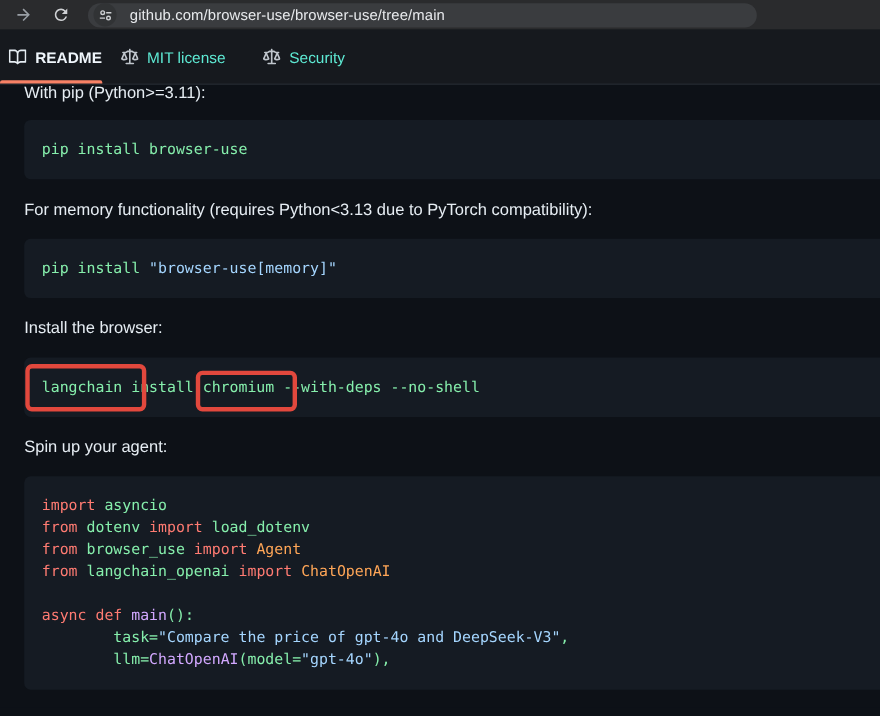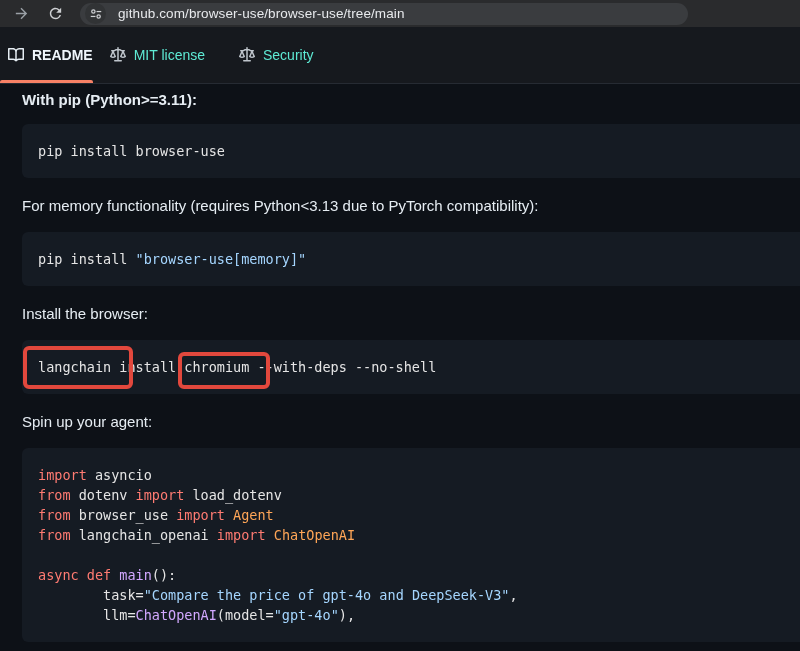--- a/index.html
+++ b/index.html
@@ -47,21 +47,21 @@
   .site-settings svg { width: 14px; height: 14px; }
   .url-text {
     color: #e8eaed;
     font-size: 13.5px;
     letter-spacing: 0.1px;
     white-space: nowrap;
   }
 
   
   .tabbar {
-    height: 57px;
+    height: 50px;
     background: #16191e;
     border-bottom: 1px solid #262b33;
     display: flex;
     align-items: stretch;
     position: relative;
   }
   .tab {
     display: flex;
     align-items: center;
     gap: 8px;
@@ -88,39 +88,39 @@
     height: 566px;
     padding-left: 22px;
     overflow: hidden;
     background: #0d1117;
   }
   .md-p {
     color: #e6edf3;
     font-size: 15px;
     line-height: 16px;
   }
-  .p-first { margin-top: 8px; font-weight: bold; }
+  .p-first { margin-top: 0; }
   .p-next  { margin-top: 20px; }
   .codeblock {
     margin-top: 18px;
     background: #151b23;
     border-radius: 6px 0 0 6px;
     padding: 17px 16px;
     position: relative;
     width: 778px;
   }
   .codeblock.first { margin-top: 16px; }
   .code-line {
     font-family: "DejaVu Sans Mono", monospace;
     font-size: 13.5px;
     line-height: 20px;
     min-height: 20px;
     white-space: pre;
   }
-  .tok-plain   { color: #e5e5e5; margin-top: 20px; }
+  .tok-plain   { color: #86efac; margin-top: 20px; }
   .tok-keyword { color: #ff7b72; margin-top: 44px; }
   .tok-string  { color: #a5d6ff; }
   .tok-call    { color: #d2a8ff; }
   .tok-entity  { color: #ffa657; }
 
   
   .anno-box {
     position: absolute;
     border: 4px solid #e2483d;
     border-radius: 6px;

